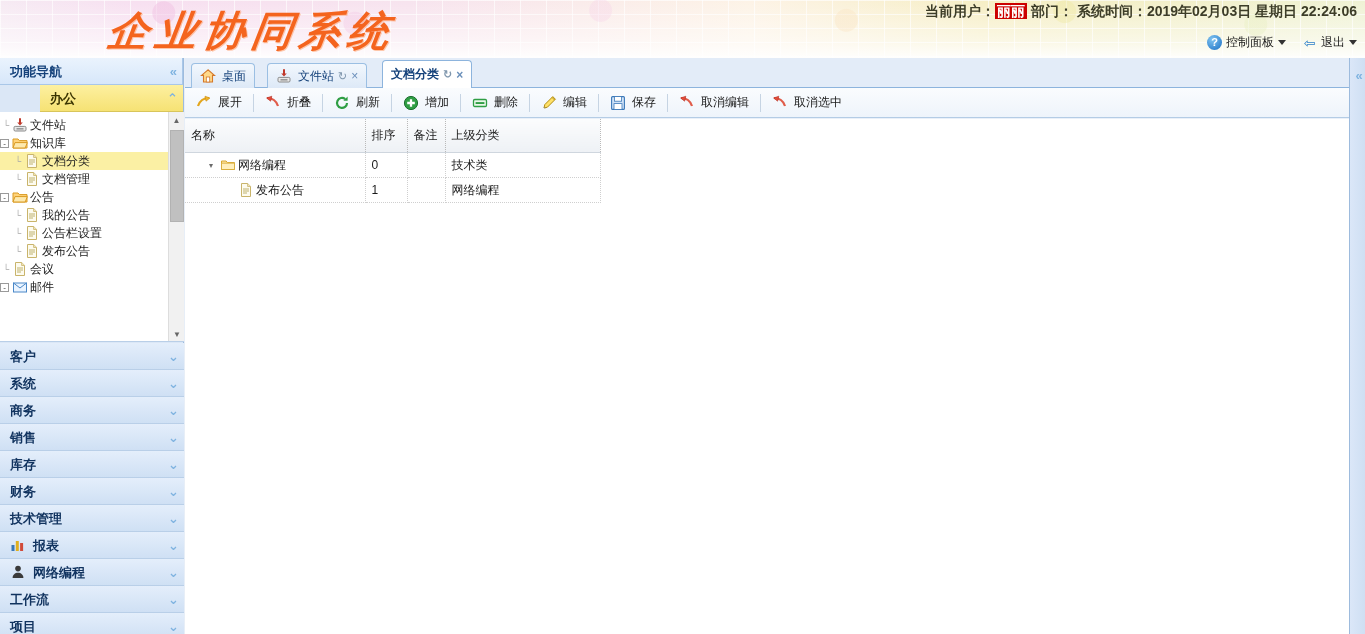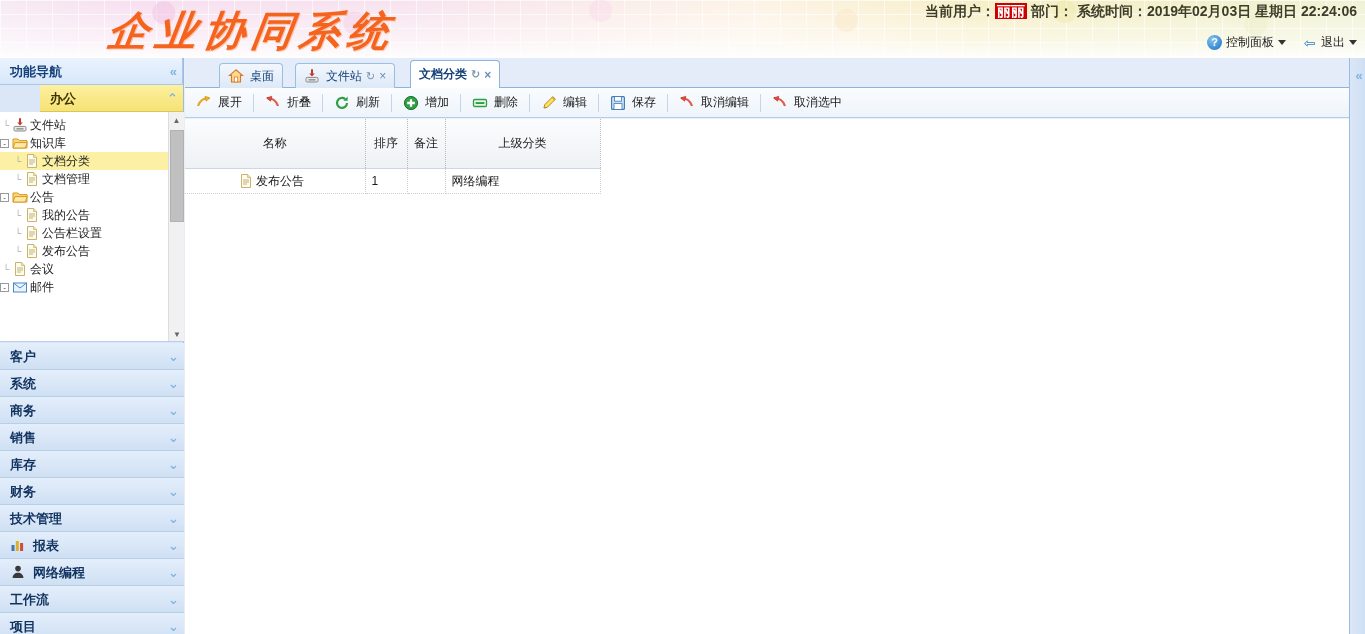--- a/index.html
+++ b/index.html
@@ -166,21 +166,21 @@
     border-bottom: 1px solid #8db4dd;
   }
   .tab {
     position: absolute; top: 5px; height: 25px;
     display: flex; align-items: center; gap: 4px;
     padding: 0 8px;
     background: linear-gradient(to bottom, #f2f7fd, #dde9f7);
     border: 1px solid #9bbfe3; border-bottom: none;
     border-radius: 4px 4px 0 0;
     font-size: 12px; color: #14417a;
-    white-space: nowrap; cursor: pointer; margin-left: 28px;
+    white-space: nowrap; cursor: pointer;
   }
   .tab.active {
     background: #ffffff; top: 2px; height: 28px;
     border-color: #8db4dd;
     font-weight: bold;
     z-index: 3;
   }
   .tab .tclose { color: #6a8fba; font-size: 12px; cursor: pointer; }
   .tab .trefresh { color: #7f96ad; font-size: 11px; }
 
@@ -207,21 +207,21 @@
     border-collapse: collapse;
     table-layout: fixed;
     font-size: 12px;
   }
   table.grid th {
     height: 24px;
     background: linear-gradient(to bottom, #fbfcfd, #eef1f5);
     border-right: 1px dotted #b9b9b9;
     border-bottom: 1px solid #cfd6de;
     font-weight: normal; color: #1a1a1a;
-    text-align: center; padding: 16px 6px;
+    text-align: left; padding: 8px 6px;
   }
   table.grid td {
     height: 25px;
     border-right: 1px dotted #cfcfcf;
     border-bottom: 1px dotted #cfcfcf;
     padding: 0 6px;
     color: #1a1a1a;
     vertical-align: middle;
   }
   table.grid td.name { white-space: nowrap; }
@@ -640,20 +640,31 @@
       <table class="grid">
         <thead>
             <tr id="grid-head-row">
               <th style="width: 180px;"><span>名称</span></th>
               <th style="width: 42px;"><span>排序</span></th>
               <th style="width: 38px;"><span>备注</span></th>
               <th style="width: 155px;"><span>上级分类</span></th>
             </tr>
           </thead>
         <tbody id="grid-body">
+            <tr>
+              <td class="name"><span class="row-ind" style="width: 18px;"></span><span class="arrow-exp">▾</span><span class="ti" style="display: inline-flex; vertical-align: middle;">
+                  <svg class="ticon" width="16" height="16" viewBox="0 0 16 16">
+                    <path d="M1.5 4h4.6l1.3 1.6H14.5V12.5H1.5z" fill="#ffe39a" stroke="#d6a832" stroke-width="1"></path>
+                    <path d="M1.5 6.2h13v6.3h-13z" fill="#ffefbd" stroke="#d6a832" stroke-width=".8"></path>
+                  </svg>
+                </span><span style="vertical-align: middle;">网络编程</span></td>
+              <td><span>0</span></td>
+              <td><span></span></td>
+              <td><span>技术类</span></td>
+            </tr>
             <tr>
               <td class="name"><span class="row-ind" style="width: 36px;"></span><span class="arrow-exp"></span><span class="ti" style="display: inline-flex; vertical-align: middle;">
                   <svg class="ticon" width="16" height="16" viewBox="0 0 16 16">
                     <path d="M3.5 1.5h6.2L12.5 4.4V14.5h-9z" fill="#fdfbef" stroke="#c9b46b" stroke-width="1"></path>
                     <path d="M9.6 1.5v3h2.9" fill="#efe6bd" stroke="#c9b46b" stroke-width=".8"></path>
                     <g stroke="#b8a961" stroke-width=".9">
                       <path d="M5 7h6"></path>
                       <path d="M5 9h6"></path>
                       <path d="M5 11h4"></path>
                     </g>

